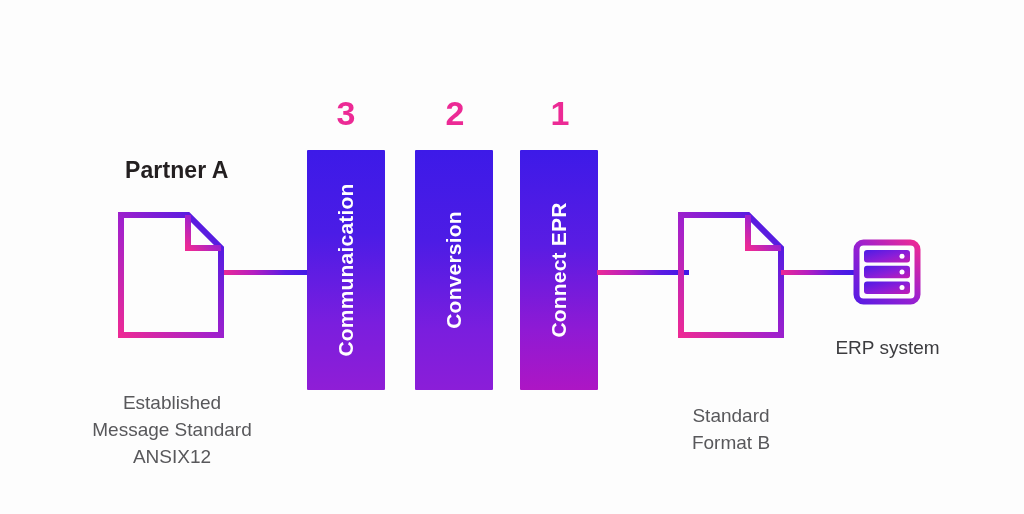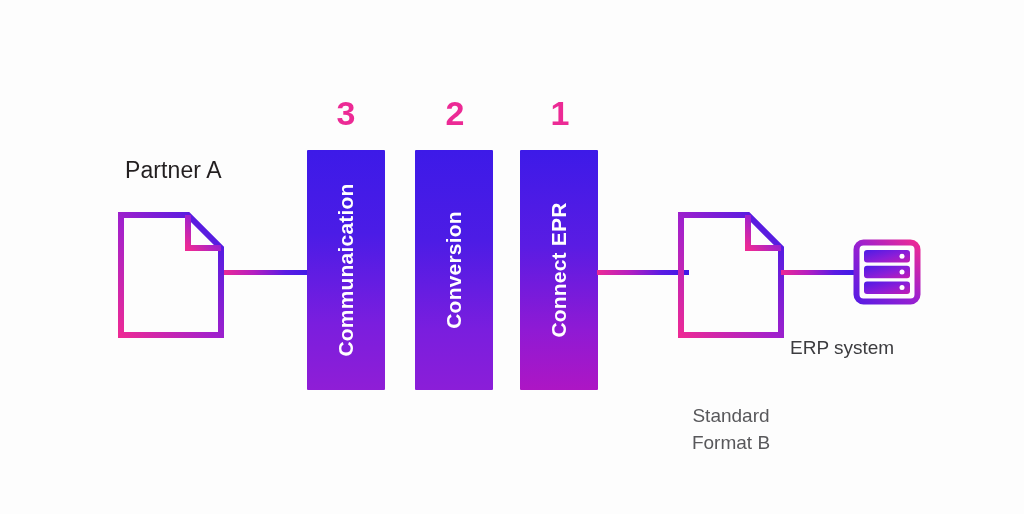--- a/index.html
+++ b/index.html
@@ -18,21 +18,21 @@
     width: 1024px;
     height: 514px;
   }
 
   
   .abs { position: absolute; }
 
   
   .partner-title {
     font-size: 23px;
-    font-weight: normal;
+    font-weight: bold;
     color: #231f20;
     letter-spacing: 0.1px;
     white-space: nowrap;
   }
 
   
   .step-number {
     font-size: 34px;
     font-weight: bold;
     color: #ec2a95;
@@ -82,20 +82,21 @@
   .caption {
     font-size: 19px;
     color: #58585b;
     text-align: center;
     line-height: 1.42;
     white-space: pre-line;
   }
   .erp-caption {
     font-size: 19px;
     color: #3c3c3f;
+    text-align: center;
     white-space: nowrap;
   }
 
   
   .icon-doc { width: 110px; height: 130px; }
   .icon-server { width: 68px; height: 66px; }
 </style>
 </head>
 <body>
 
@@ -120,20 +121,23 @@
         </linearGradient>
       </defs>
       <path d="M5 5 H72 L105 38 V125 H5 Z" fill="none" stroke="url(#gdocA)" stroke-width="6" stroke-linejoin="miter"></path>
       <path d="M72 5 V38 H105" fill="none" stroke="url(#gdocA)" stroke-width="6" stroke-linejoin="miter"></path>
       <line x1="24" y1="68" x2="86" y2="68" stroke="url(#glineA)" stroke-width="6" stroke-linecap="round"></line>
       <line x1="24" y1="87" x2="86" y2="87" stroke="url(#glineA)" stroke-width="6" stroke-linecap="round"></line>
       <line x1="24" y1="106" x2="62" y2="106" stroke="url(#glineA)" stroke-width="6" stroke-linecap="round"></line>
     </svg>
   </div>
 
+  <div class="abs caption" style="left:47px; top:390px; width:250px;">Established
+Message Standard
+ANSIX12</div>
 
   <div class="abs step-number" style="left:306px; top:96px;">3</div>
   <div class="abs step-number" style="left:415px; top:96px;">2</div>
   <div class="abs step-number" style="left:520px; top:96px;">1</div>
 
   <div class="abs process-bar bar-a" style="left:307px; top:150px;">
     <span class="bar-label">Communaication</span>
   </div>
 
   <div class="abs process-bar bar-b" style="left:415px; top:150px;">

